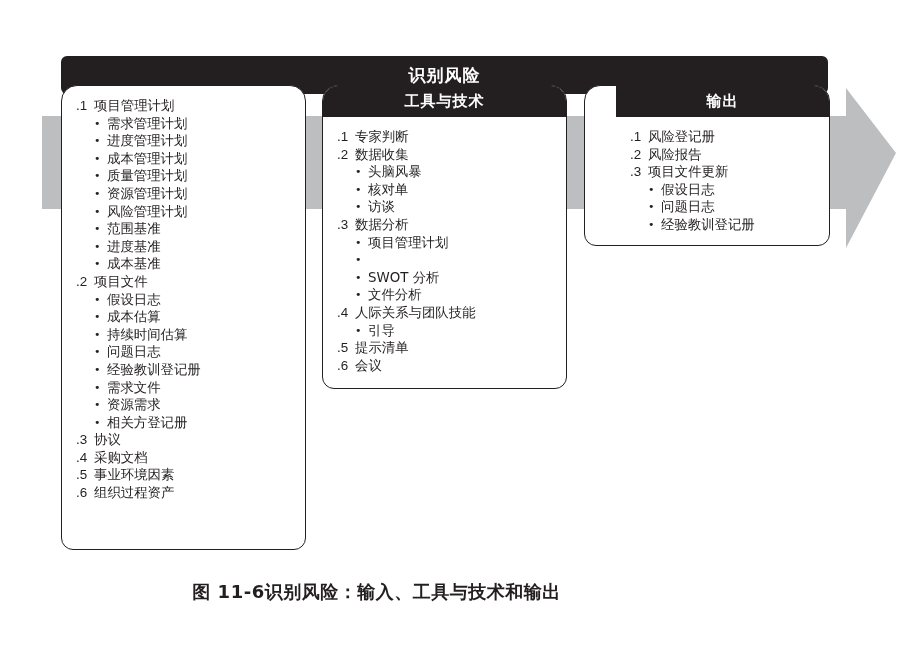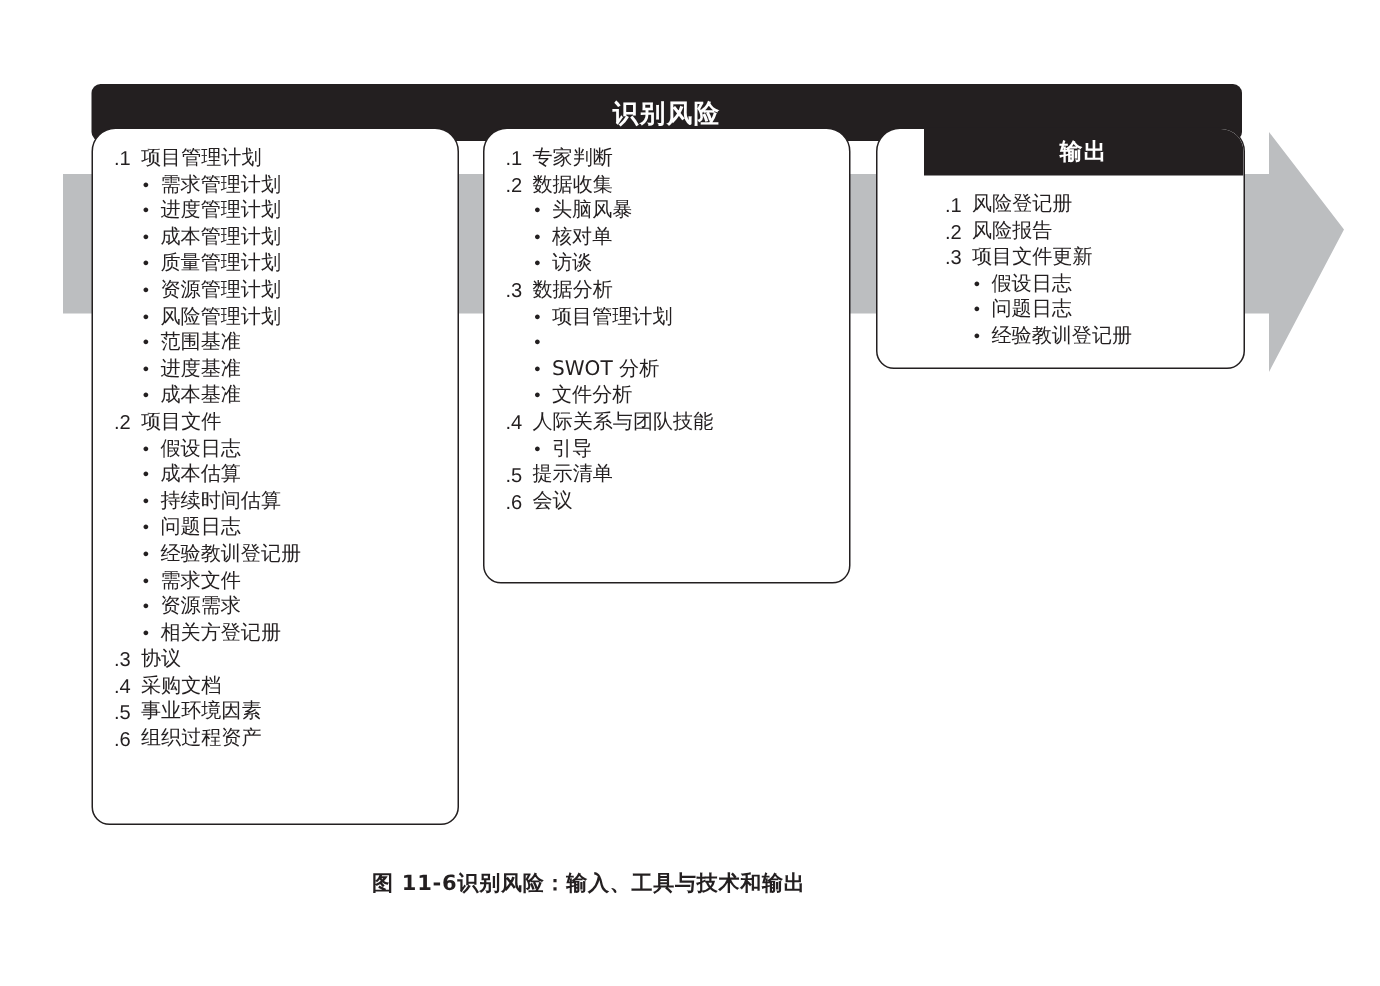--- a/index.html
+++ b/index.html
@@ -13,22 +13,22 @@
     .box { position: absolute; background: #ffffff; border: 1.5px solid #231f20;
            border-radius: 16px 16px 12px 12px; box-sizing: border-box; overflow: hidden; }
     .box-header { background: #231f20; color: #ffffff; font-weight: bold; font-size: 15px;
                   height: 31px; display: flex; align-items: center; justify-content: center;
                   letter-spacing: 1px; }
     .box-body { padding: 11px 0 0 14px; font-size: 13.4px; line-height: 17.6px; }
     .item { display: flex; white-space: nowrap; }
     .num { width: 18px; flex: none; font-family: "Liberation Sans", sans-serif; }
     .sub { display: flex; white-space: nowrap; padding-left: 18px; }
     .bullet { width: 13px; flex: none; font-size: 11px; }
-    .caption { position: absolute; left: 16px; width: 753px; top: 580px; text-align: center;
-               font-weight: bold; font-size: 14px; letter-spacing: 0.5px; }
+    .caption { position: absolute; left: 0; width: 753px; top: 580px; text-align: center;
+               font-weight: bold; font-size: 18px; letter-spacing: 0.5px; }
   </style>
 </head>
 <body>
 
 <svg class="arrow-svg" viewBox="0 0 920 657">
   <polygon points="42,116 846,116 846,88 896,153 846,248 846,209 42,209" fill="#bcbec0"></polygon>
 </svg>
 
 <div class="title-bar">
   <span>识别风险</span>
@@ -125,20 +125,21 @@
         <span>事业环境因素</span>
       </div>
       <div class="item">
         <span class="num">.6</span>
         <span>组织过程资产</span>
       </div>
     </div>
 </div>
 
 <div class="box" id="box-1" style="left:322px; top:85px; width:245px; height:304px;">
+  <div class="box-header">工具与技术</div>
   <div class="box-body">
       <div class="item">
         <span class="num">.1</span>
         <span>专家判断</span>
       </div>
       <div class="item">
         <span class="num">.2</span>
         <span>数据收集</span>
       </div>
       <div class="sub">

